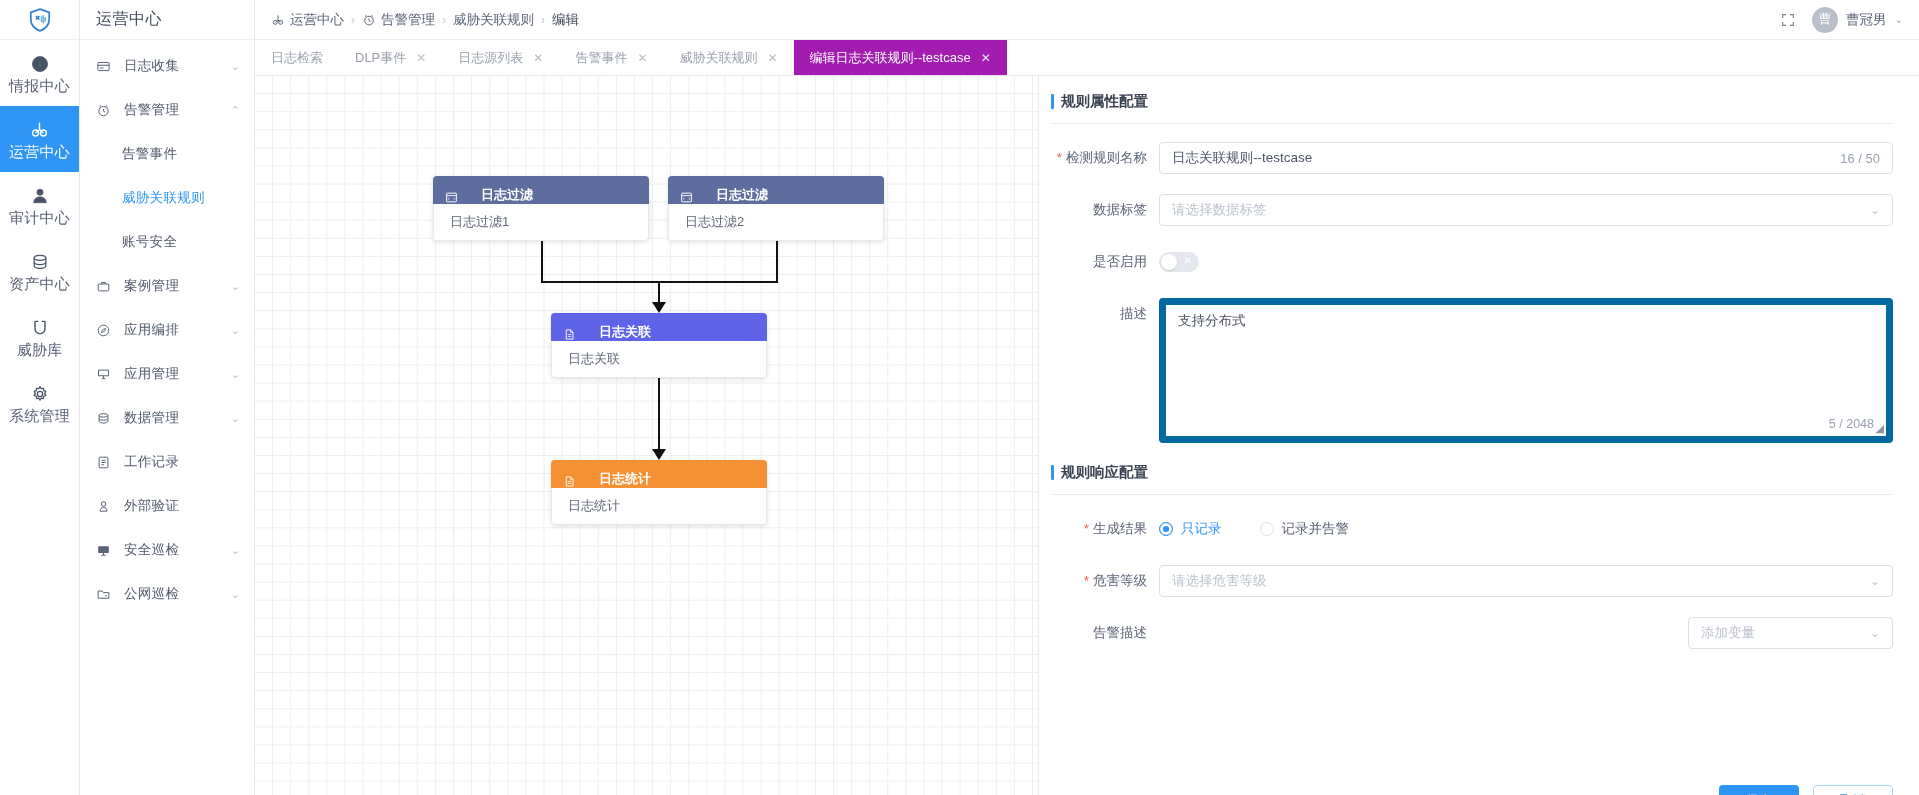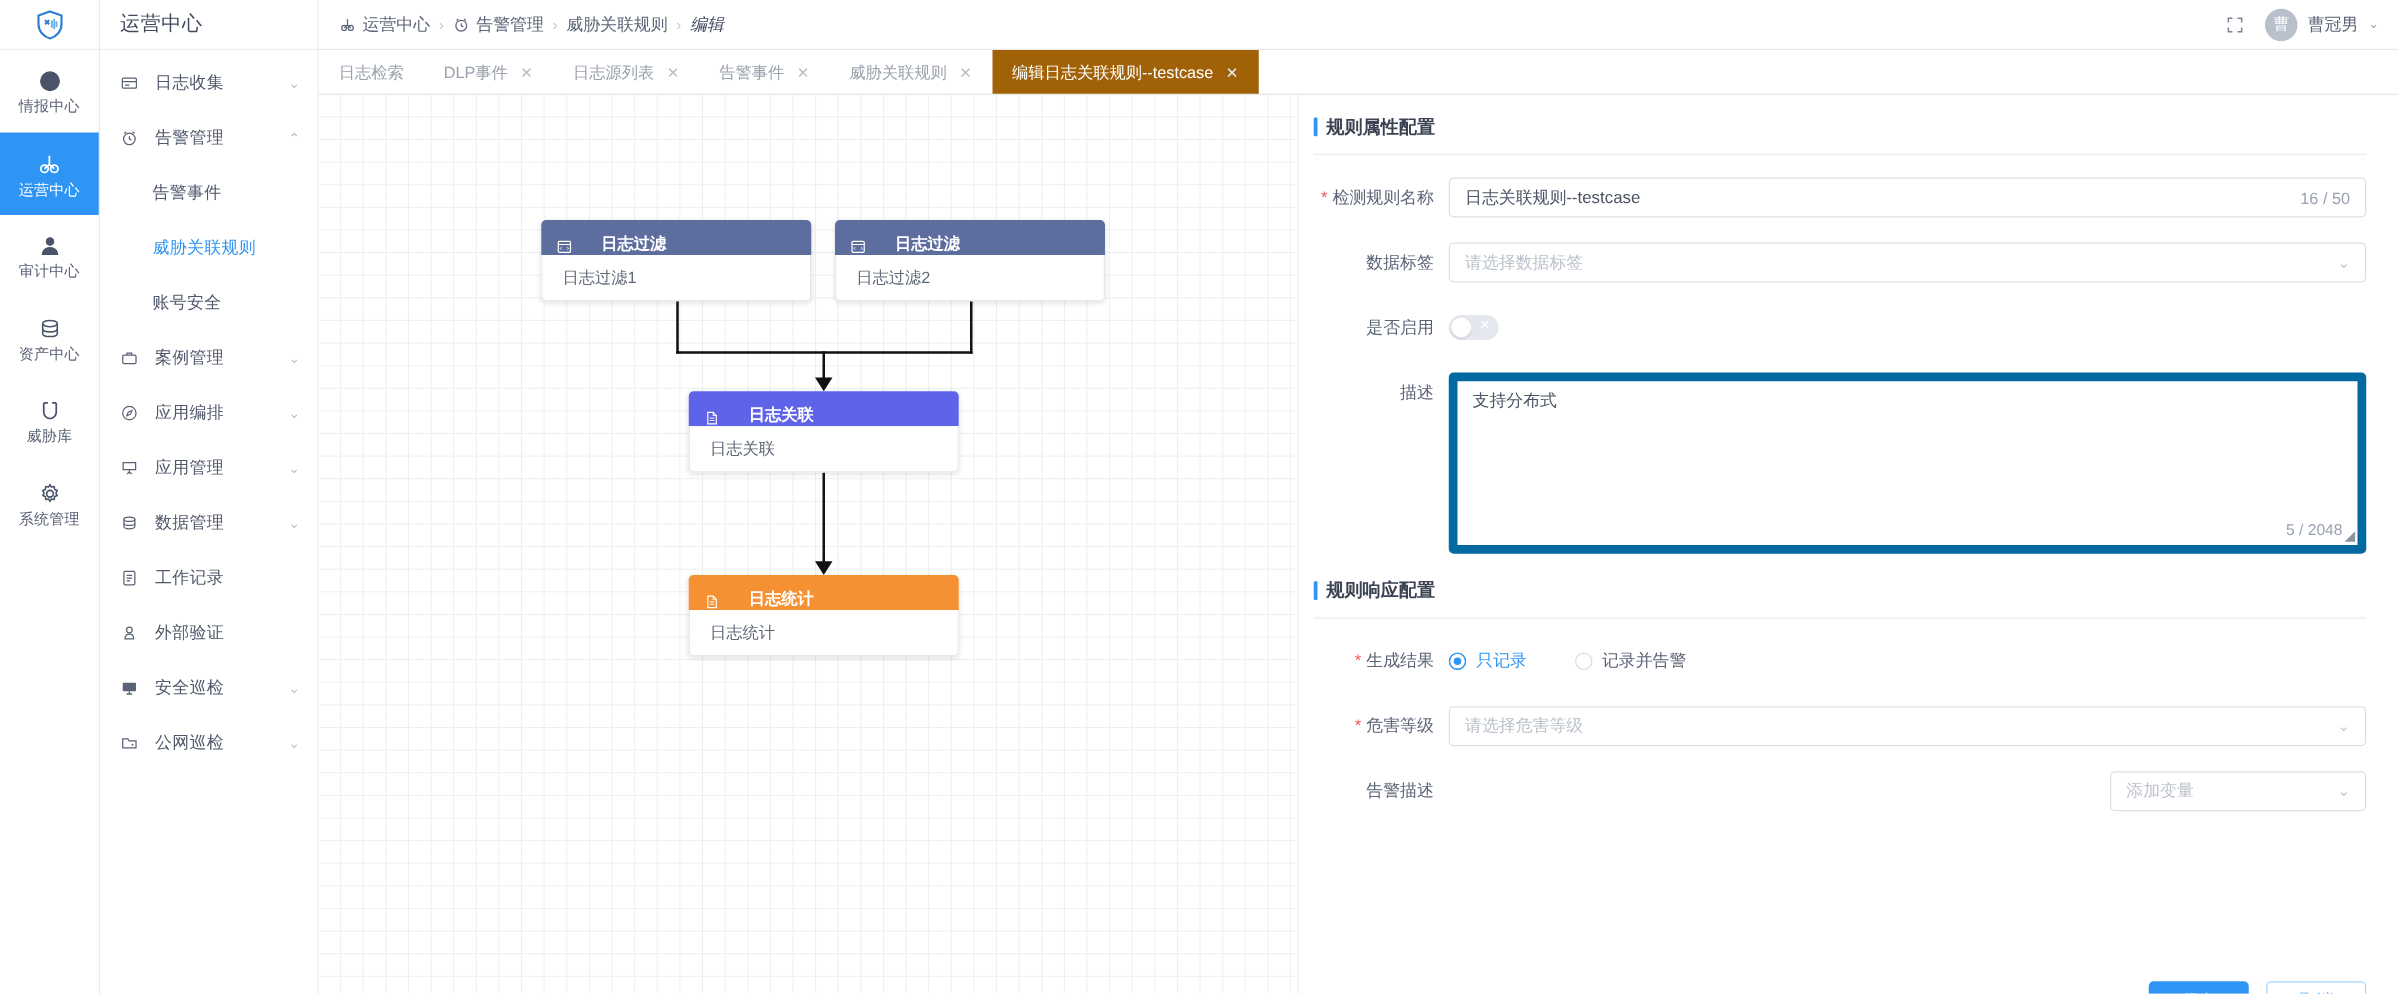--- a/index.html
+++ b/index.html
@@ -20,21 +20,21 @@
   .rail-logo {
     height: 40px; display: flex; align-items: center; justify-content: center;
     border-bottom: 1px solid #eef0f3;
   }
   .rail-items { display: flex; flex-direction: column; }
   .rail-item {
     height: 66px; display: flex; flex-direction: column;
     align-items: center; justify-content: center; gap: 4px;
     color: #5a6276; cursor: pointer;
   }
-  .rail-item .rl { font-size: 12px; line-height: 1; letter-spacing: .2px; }
+  .rail-item .rl { font-size: 15px; line-height: 1; letter-spacing: .2px; }
   .rail-item.active { background: #2f95f5; color: #fff; }
   .rail-item.active svg { stroke: #fff; fill: none; }
   .rail-item svg { stroke: #4a5468; fill: none; }
 
   
   .nav {
     width: 175px; flex: 0 0 175px; height: 795px; background: #fff;
     border-right: 1px solid #e8eaed; display: flex; flex-direction: column;
   }
   .nav-title {
@@ -56,21 +56,21 @@
 
   
   .main { flex: 1; height: 795px; display: flex; flex-direction: column; min-width: 0; }
 
   .topbar {
     height: 40px; flex: 0 0 40px; display: flex; align-items: center;
     border-bottom: 1px solid #e8eaed; background: #fff; padding-right: 16px;
   }
   .crumbs { display: flex; align-items: center; padding-left: 16px; gap: 7px; flex: 1; }
   .crumb { font-size: 13.5px; color: #5b6376; display: flex; align-items: center; gap: 5px; cursor: pointer; }
-  .crumb.last { color: #41495c; font-style: italic; }
+  .crumb.last { color: #41495c; }
   .csep { color: #c2c7d2; font-size: 12px; }
   .topright { display: flex; align-items: center; gap: 16px; }
   .fs-icon { color: #7b8494; display: flex; cursor: pointer; }
   .user { display: flex; align-items: center; gap: 8px; cursor: pointer; }
   .avatar {
     width: 26px; height: 26px; border-radius: 50%; background: #b9c0cc;
     color: #fff; font-size: 12.5px; display: flex; align-items: center; justify-content: center;
   }
   .uname { font-size: 13.5px; color: #5b6376; }
   .ucaret { font-size: 10px; color: #9aa2b1; }
@@ -78,21 +78,21 @@
   
   .tabstrip {
     height: 36px; flex: 0 0 36px; display: flex; align-items: stretch;
     border-bottom: 1px solid #e4e7eb; background: #fff;
   }
   .tab {
     display: flex; align-items: center; gap: 10px; padding: 0 16px;
     font-size: 13px; color: #9aa1ad; cursor: pointer; white-space: nowrap;
   }
   .tab .x { font-size: 12px; color: #b6bcc6; }
-  .tab.active { background: #a16207; color: #fff; }
+  .tab.active { background: #a21caf; color: #fff; }
   .tab.active .x { color: #e3f0fd; }
 
   
   .workspace { flex: 1; display: flex; min-height: 0; }
 
   .canvas {
     flex: 1; position: relative; min-width: 0; overflow: hidden;
     background-color: #fff;
     background-image:
       linear-gradient(to right, #eceef1 1px, transparent 1px),

